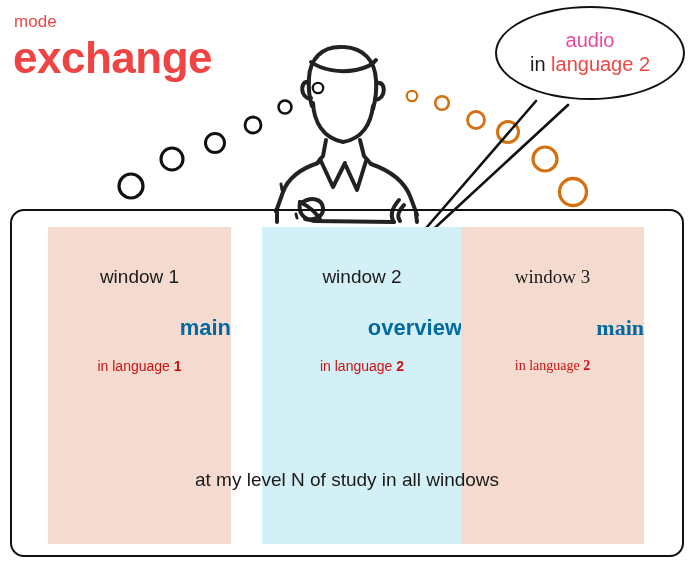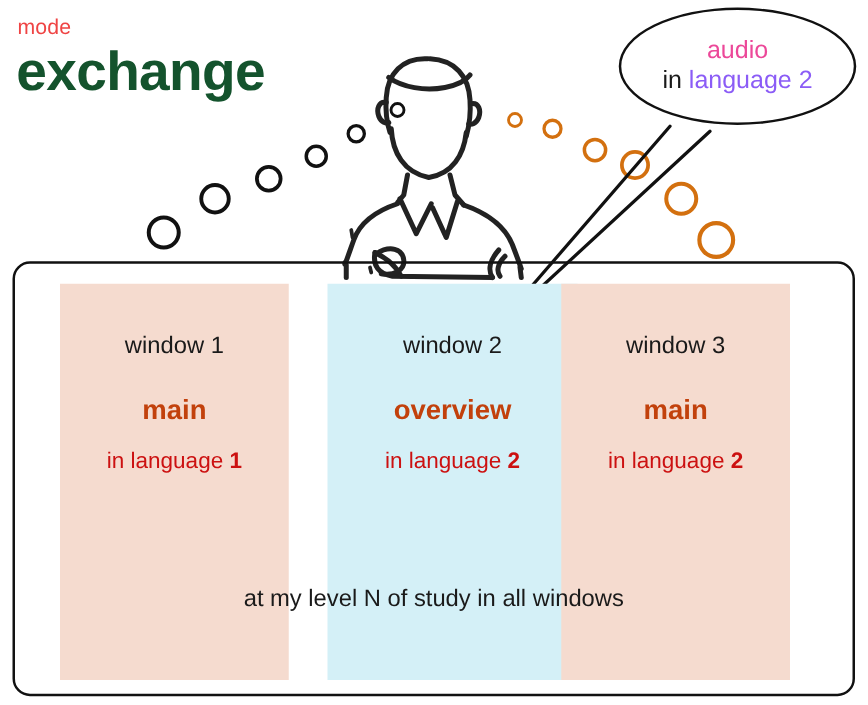--- a/index.html
+++ b/index.html
@@ -29,21 +29,21 @@
     letter-spacing: 0.1px;
     white-space: nowrap;
   }
 
   .mode-title {
     position: absolute;
     left: 13px;
     top: 36px;
     font-size: 44px;
     font-weight: bold;
-    color: #14532d;
+    color: #ef4444;
     letter-spacing: -0.5px;
     white-space: nowrap;
     line-height: 1;
   }
 
   
   .art-layer {
     position: absolute;
     left: 0;
     top: 0;
@@ -74,21 +74,21 @@
     color: #ec4899;
     white-space: nowrap;
   }
 
   .bubble-line2 {
     font-size: 20px;
     color: #1a1a1a;
     white-space: nowrap;
   }
 
-  .bubble-line2 .accent { color: #8b5cf6; }
+  .bubble-line2 .accent { color: #ef4444; }
 
   
   .frame {
     position: absolute;
     left: 10px;
     top: 209px;
     width: 674px;
     height: 348px;
     border: 2.6px solid #111111;
     border-radius: 14px;
@@ -105,41 +105,41 @@
 
   .panel {
     position: absolute;
     top: 18px;
     height: 317px;
     padding-top: 39px;
   }
 
   .panel-1 { left: 38px;  width: 183px; background: #f5dbcf; }
   .panel-2 { left: 252px; width: 200px; background: #d4f0f7; }
-  .panel-3 { left: 439px; width: 183px; background: #f5dbcf; }
+  .panel-3 { left: 451px; width: 183px; background: #f5dbcf; font-family: Liberation Serif, serif; }
 
   .panel-title {
     text-align: center;
     font-size: 19px;
     color: #1a1a1a;
     white-space: nowrap;
   }
 
   .panel-role {
-    text-align: center;
+    text-align: right;
     font-size: 22px;
     font-weight: bold;
-    color: #c2410c;
+    color: #0369a1;
     margin-top: 27px;
     white-space: nowrap;
   }
 
   .panel-lang {
     text-align: center;
-    font-size: 18px;
+    font-size: 14px;
     color: #cc1111;
     margin-top: 17px;
     white-space: nowrap;
   }
 
   .panel-lang .num { font-weight: bold; }
 
   .footer-note {
     position: absolute;
     left: 0;

